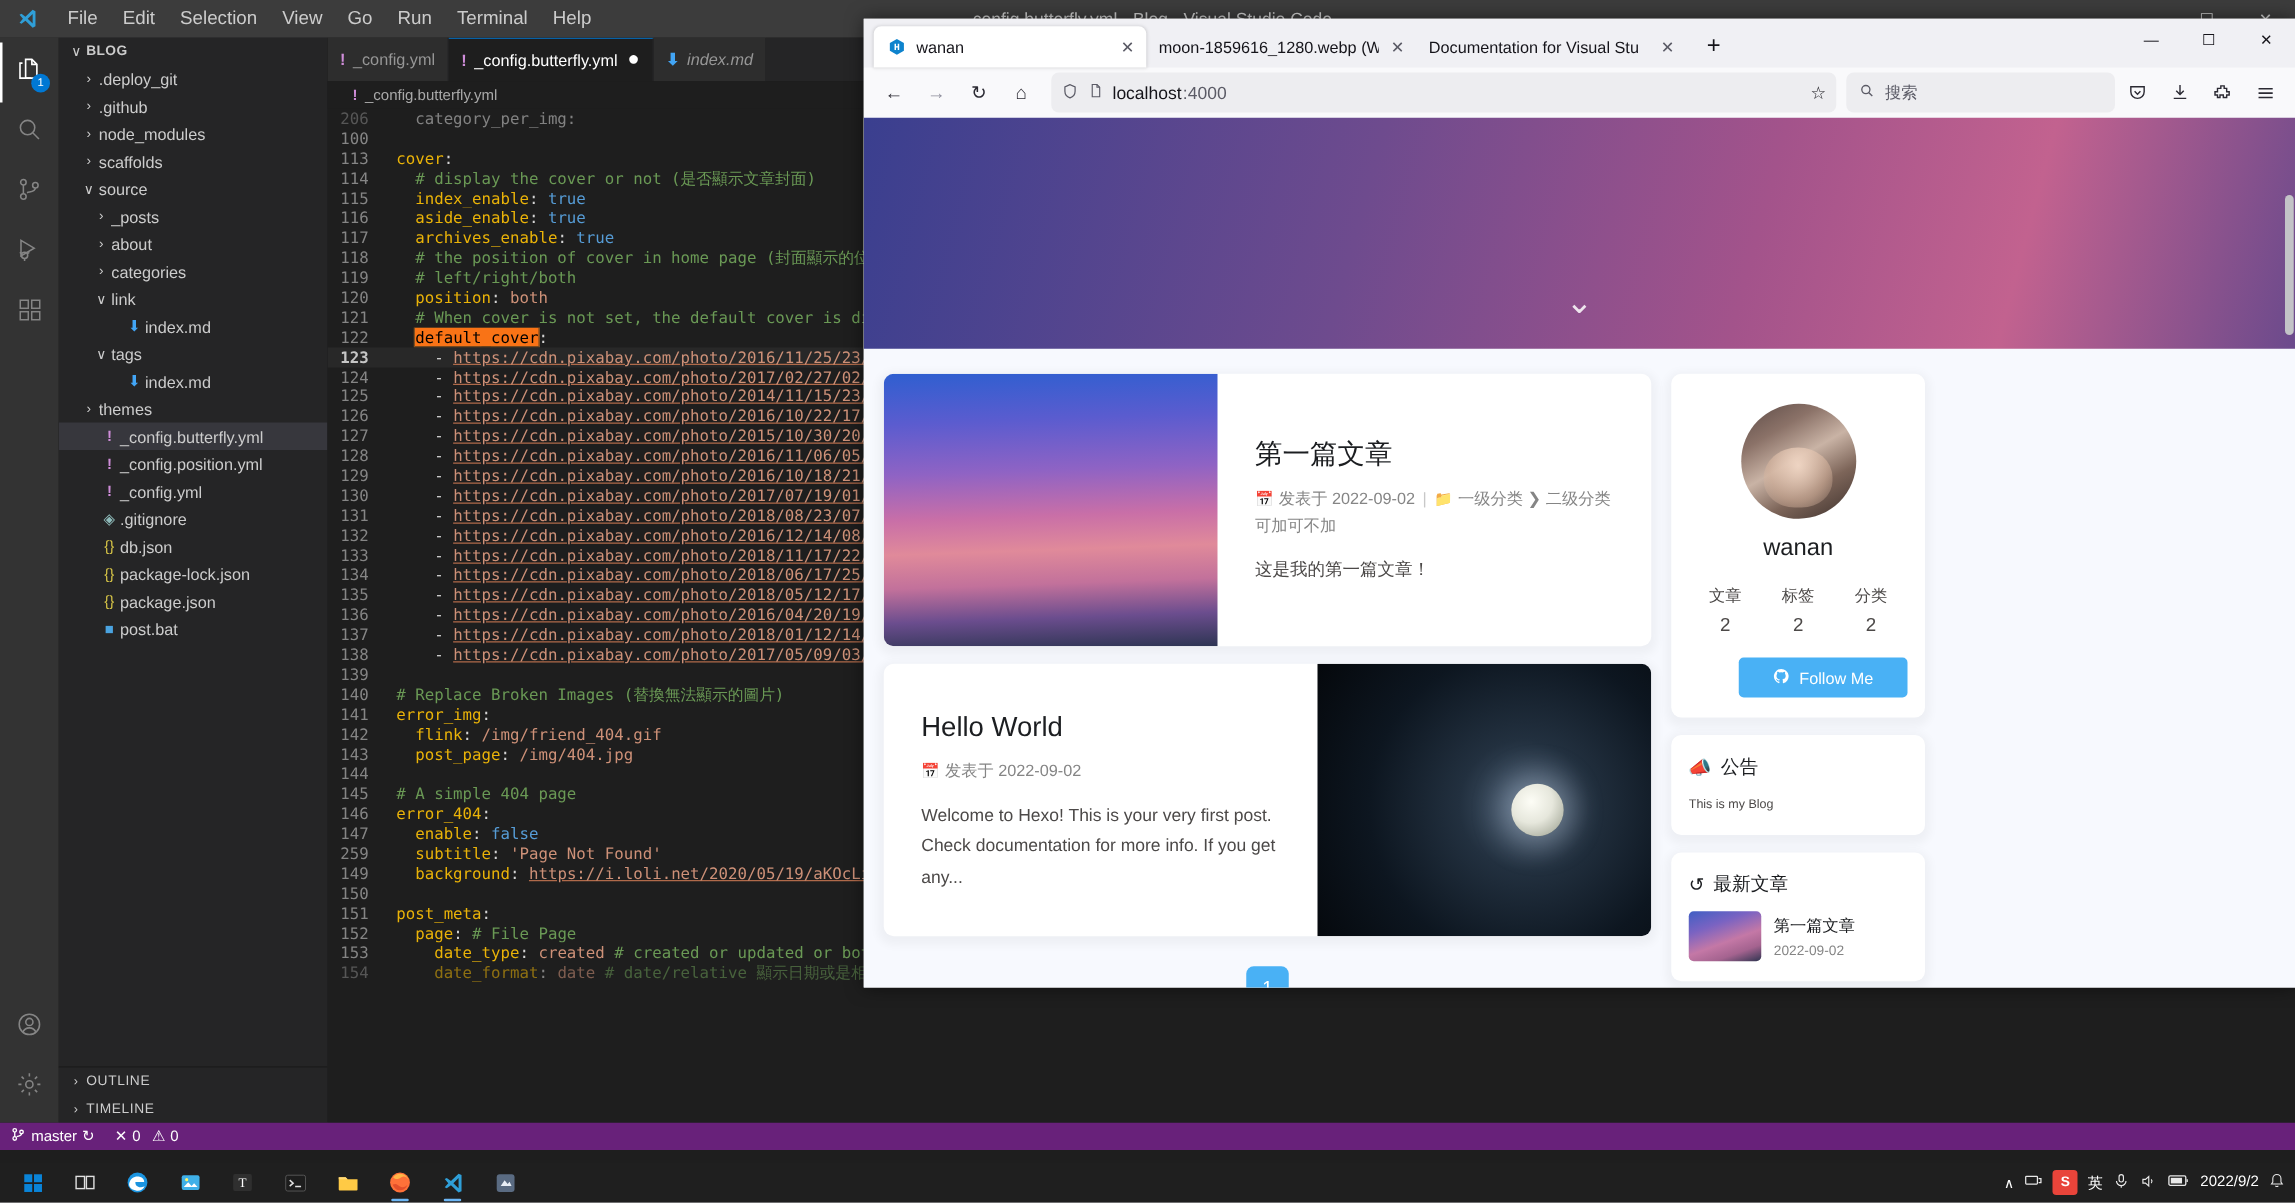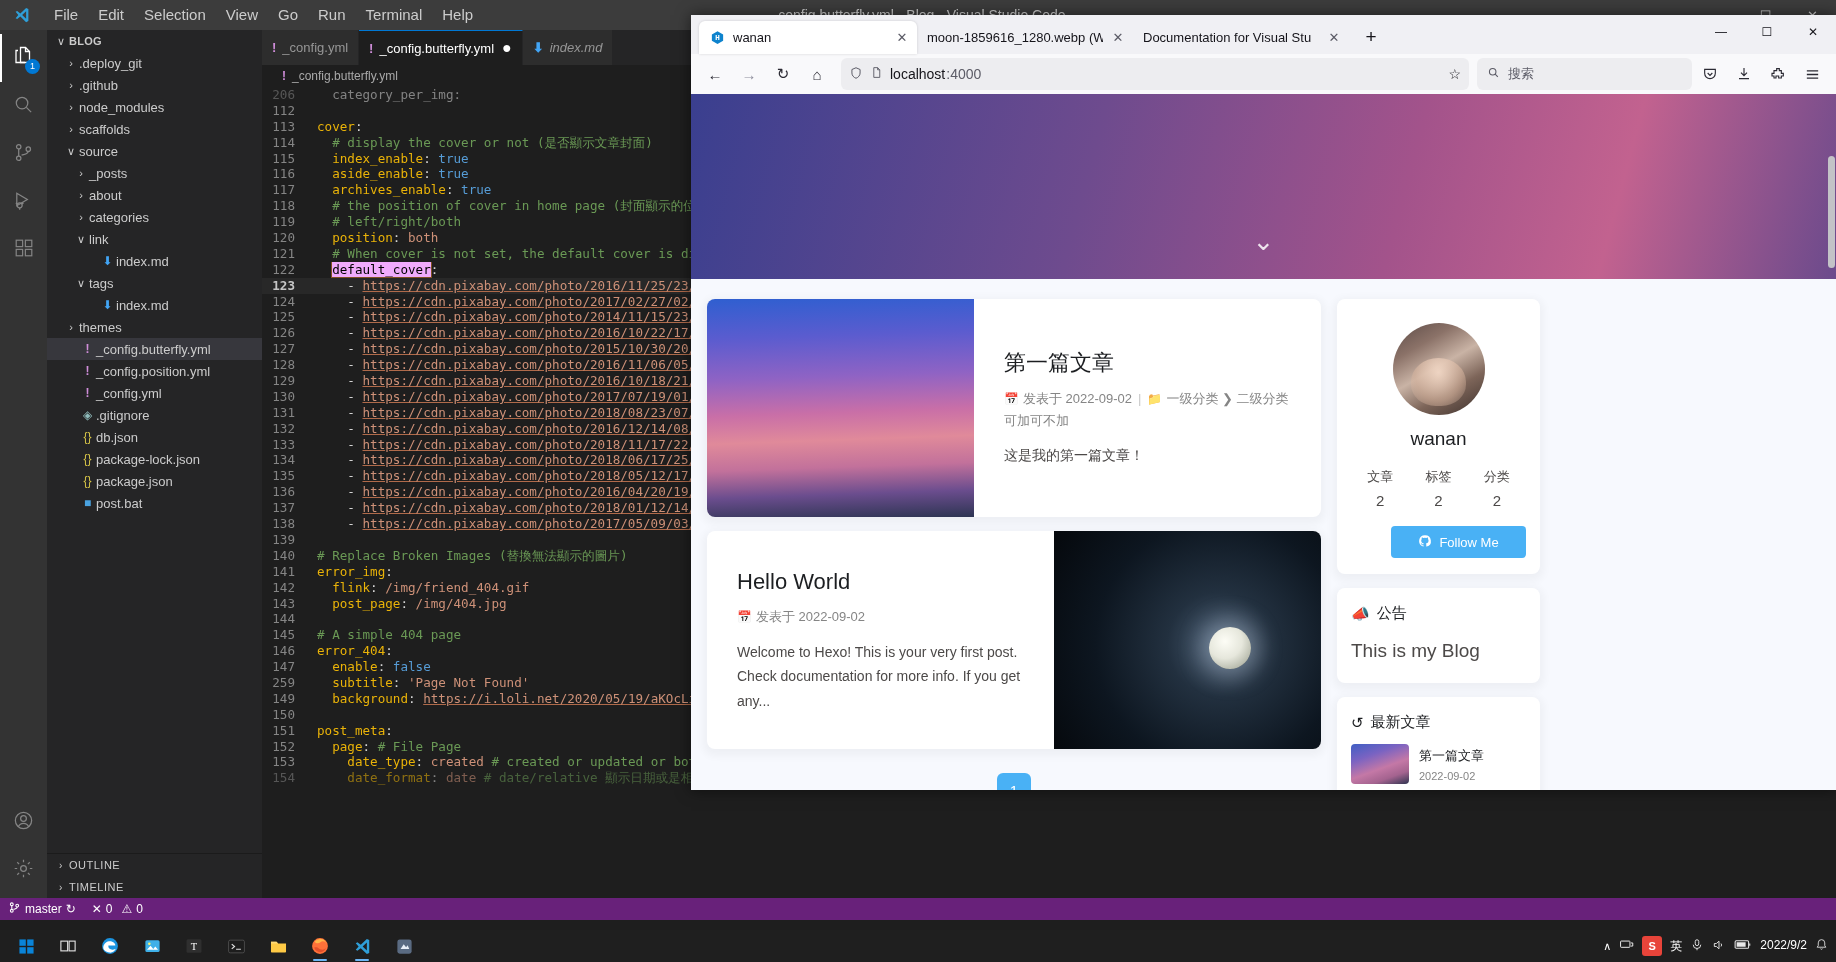--- a/index.html
+++ b/index.html
@@ -60,21 +60,21 @@
   .cline.cur { background:#282828; }
   .lnum { width:55px; text-align:right; padding-right:22px; color:#858585; flex:none; }
   .cline.cur .lnum { color:#c6c6c6; font-weight:bold; }
   .ctext { flex:1; overflow:hidden; }
   .k  { color:#eab308; }
   .cm { color:#6a9955; }
   .s  { color:#ce9178; }
   .v  { color:#569cd6; }
   .p  { color:#d4d4d4;text-align:right; }
   .url { color:#ce9178; text-decoration:underline; text-decoration-color:#b06a4a; }
-  .hl { background:#f0abfc; outline:1px solid #805022; }
+  .hl { background:#f97316; outline:1px solid #805022; }
 
   .statusbar { height:22px; background:#68217a; display:flex; align-items:center; color:#ffffff; font-size:12px; }
   .sbi { display:flex; align-items:center; padding:0 8px; height:22px; gap:4px; }
 
   
   #firefox { position:absolute; left:691px; top:15px; width:1145px; height:775px; background:#f9f9fb; box-shadow:0 0 14px rgba(0,0,0,.55); }
   .ff-tabbar { height:39px; background:#f0f0f4; display:flex; align-items:flex-end; padding-left:8px; position:relative; }
   .ff-tab { height:33px; display:flex; align-items:center; padding:0 8px 0 10px; font-size:13px; color:#15141a; border-radius:6px 6px 0 0; max-width:230px; white-space:nowrap; cursor:pointer; }
   .ff-tab.active { background:#ffffff; box-shadow:0 0 3px rgba(0,0,0,.15); }
   .ff-tab .favicon { width:16px; height:16px; margin-right:8px; flex:none; display:flex; align-items:center; justify-content:center; }
@@ -117,21 +117,21 @@
   .widget { background:#ffffff; border-radius:8px; box-shadow:0 3px 8px 4px rgba(7,17,27,.04); margin-bottom:14px; padding:16px 14px; }
   .avatar { width:92px; height:92px; border-radius:50%; margin:8px auto 0; background:linear-gradient(150deg,#5b4a46 0%,#8b7268 26%,#c9b3a5 48%,#7d6559 70%,#3b2f2b 100%); position:relative; overflow:hidden; }
   .avatar:after { content:""; position:absolute; left:20%; top:38%; width:60%; height:52%; border-radius:50% 50% 45% 45%; background:radial-gradient(ellipse at 50% 30%, rgba(242,216,198,.92) 0%, rgba(214,180,158,.6) 60%, rgba(120,90,74,0) 100%); }
   .w-name { text-align:center; font-size:19px; color:#1c1e21; margin-top:13px; }
   .w-stats { display:flex; justify-content:space-around; margin-top:18px; }
   .w-stat { text-align:center; }
   .w-stat .lab { font-size:13px; color:#4c4948; }
   .w-stat .num { font-size:15px; color:#4c4948; margin-top:6px; }
   .w-follow { margin-top:17px; height:32px; background:#49b1f5; border-radius:4px; color:#ffffff; display:flex; align-items:center; justify-content:center; gap:7px; font-size:13px;margin-left:40px; }
   .w-head { display:flex; align-items:center; gap:7px; font-size:15px; color:#1c1e21; margin-bottom:12px; }
-  .w-text { font-size:19px; color:#4c4948; line-height:1.7; }
+  .w-text { font-size:10px; color:#4c4948; line-height:1.7; }
   .recent-item { display:flex; gap:10px; align-items:center; margin-top:4px; }
   .recent-thumb { width:58px; height:40px; border-radius:4px; flex:none; background:linear-gradient(160deg,#3f5fc4 0%,#7a63c2 30%,#c478a6 58%,#a4638f 78%,#2f3450 100%); }
   .recent-meta { min-width:0; }
   .recent-title { font-size:13px; color:#1c1e21; white-space:nowrap; }
   .recent-date { font-size:11px; color:#858585; margin-top:5px; }
 
   .ff-scroll { position:absolute; right:0; top:0; width:9px; height:696px; background:transparent; }
   .ff-scroll .thumb { position:absolute; right:1px; top:62px; width:7px; height:112px; background:#c3c3c7; border-radius:4px; }
 
   
@@ -374,21 +374,21 @@
           <span class="ti" style="color:#42a5f5">⬇</span>
           <span style="font-style:italic">index.md</span>
         </div>
       </div>
       <div class="breadcrumb">
         <span class="ti">!</span>
         <span>_config.butterfly.yml</span>
       </div>
       <div class="code" id="code-mount">
           <div class="cline" style="opacity: 0.55;"><span class="lnum">206</span><span class="ctext"><span class="p">  category_per_img:</span></span></div>
-          <div class="cline"><span class="lnum">112</span><span class="ctext"></span></div>
+          <div class="cline"><span class="lnum">100</span><span class="ctext"></span></div>
           <div class="cline"><span class="lnum">113</span><span class="ctext"><span class="k">cover</span><span class="p">:</span></span></div>
           <div class="cline"><span class="lnum">114</span><span class="ctext"><span class="cm">  # display the cover or not (是否顯示文章封面)</span></span></div>
           <div class="cline"><span class="lnum">115</span><span class="ctext"><span class="k">  index_enable</span><span class="p">: </span><span class="v">true</span></span></div>
           <div class="cline"><span class="lnum">116</span><span class="ctext"><span class="k">  aside_enable</span><span class="p">: </span><span class="v">true</span></span></div>
           <div class="cline"><span class="lnum">117</span><span class="ctext"><span class="k">  archives_enable</span><span class="p">: </span><span class="v">true</span></span></div>
           <div class="cline"><span class="lnum">118</span><span class="ctext"><span class="cm">  # the position of cover in home page (封面顯示的位置)</span></span></div>
           <div class="cline"><span class="lnum">119</span><span class="ctext"><span class="cm">  # left/right/both</span></span></div>
           <div class="cline"><span class="lnum">120</span><span class="ctext"><span class="k">  position</span><span class="p">: </span><span class="s">both</span></span></div>
           <div class="cline"><span class="lnum">121</span><span class="ctext"><span class="cm">  # When cover is not set, the default cover is displayed</span></span></div>
           <div class="cline"><span class="lnum">122</span><span class="ctext"><span class="p">  </span><span class="hl">default_cover</span><span class="p">:</span></span></div>

